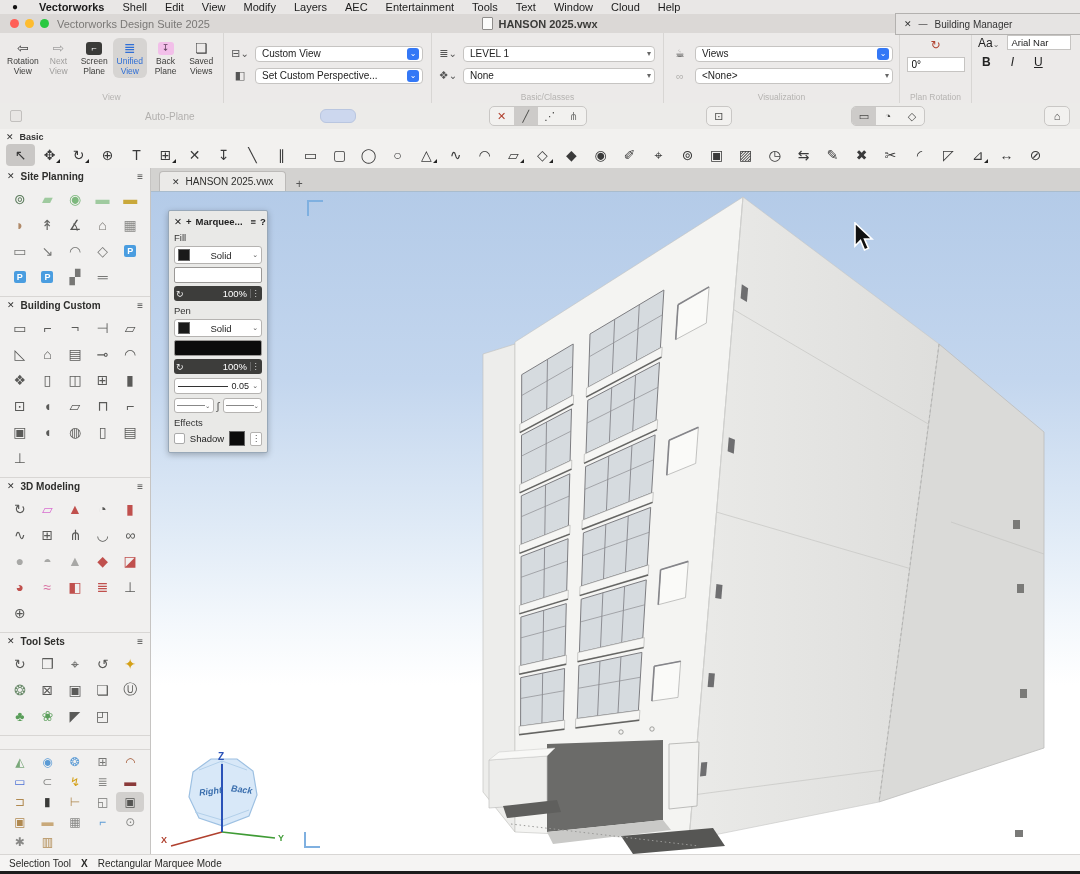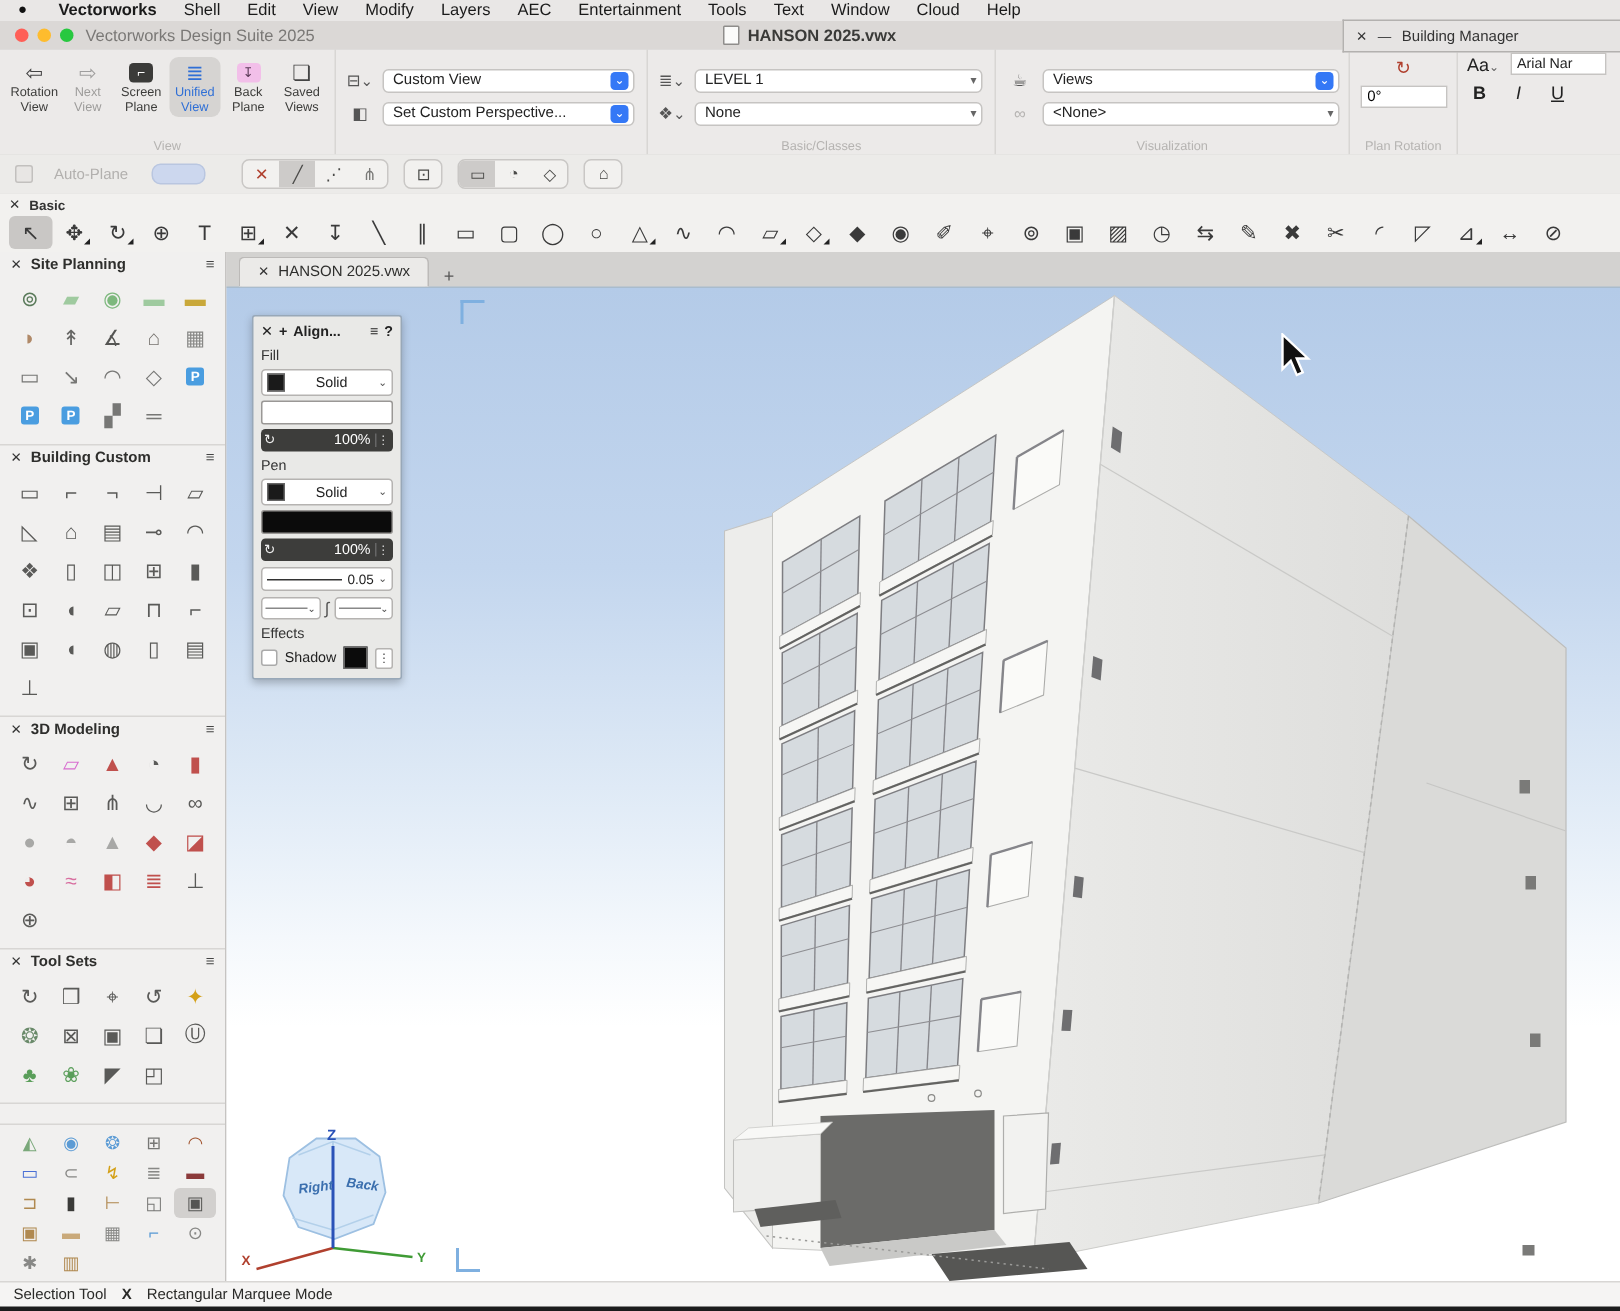--- a/index.html
+++ b/index.html
@@ -41,21 +41,21 @@
   .dd .val{flex:1;overflow:hidden;text-overflow:ellipsis;}
   .dd .blue{width:12px;height:12px;border-radius:3px;background:#3478f6;color:#fff;font-size:8px;line-height:12px;text-align:center;flex:none;}
   .dd .gray{color:#666;font-size:8px;flex:none;padding-left:3px;}
   .rot-field{width:58px;height:15px;background:#fff;border:1px solid #c6c4c2;font-size:10px;padding:1px 4px;box-sizing:border-box;}
   .txt-ctrl{display:flex;flex-direction:column;gap:5px;padding-top:2px;}
   .txt-row{display:flex;align-items:center;gap:8px;font-size:12px;color:#222;}
   .font-box{width:64px;height:15px;background:#fff;border:1px solid #c6c4c2;font-size:9.5px;padding:1px 3px;overflow:hidden;white-space:nowrap;box-sizing:border-box;}
   .b{font-weight:bold}.i{font-style:italic}.u{text-decoration:underline}
   
   .modebar{position:absolute;top:103px;left:0;right:0;height:26px;background:#ecebe9;border-bottom:1px solid #d6d4d2;
-           display:flex;align-items:center;gap:10px;padding:0 10px;}
+           display:flex;align-items:center;gap:10px;padding:0 10px;justify-content:space-between;}
   .ap-check{width:10px;height:10px;border:1px solid #c2c0be;background:#e8e6e4;border-radius:2px;}
   .ap-label{font-size:10px;color:#b2b0ae;margin-left:4px;}
   .pill{width:34px;height:12px;border-radius:6px;background:#ccd7ee;border:1px solid #b9c6e0;margin-left:6px;}
   .seg{display:flex;border:1px solid #c9c7c5;border-radius:5px;background:#f2f1ef;overflow:hidden;}
   .seg .ticon{width:24px;height:18px;display:flex;align-items:center;justify-content:center;font-size:11px;color:#4a4a48;}
   .seg .ticon.sel{background:#cdcbc9;}
   
   .basicbar{position:absolute;top:129px;left:0;right:0;height:39px;background:#f2f1ef;border-bottom:1px solid #cfcdcb;}
   .basic-head{display:flex;align-items:center;gap:6px;height:13px;padding:1px 6px 0 6px;font-size:9px;font-weight:bold;color:#333;}
   .basic-row{display:flex;align-items:center;height:24px;padding:0 6px;gap:0;}
@@ -653,21 +653,21 @@
           <rect x="864" y="638" width="8" height="7" fill="#7a7a78"></rect>
         </svg>
 
         <div class="corner tl" style="left:156px;top:8px"></div>
         <div class="corner bl" style="left:153px;bottom:10px"></div>
 
         <div class="attr">
           <div class="attr-head">
             <span>✕</span>
             <span>+</span>
-            <span>Align...</span>
+            <span>Marquee...</span>
             <span class="sp"></span>
             <span>≡</span>
             <span>?</span>
           </div>
           <div class="attr-sec">Fill</div>
           <div class="a-dd">
             <span class="sw"></span>
             <span class="v">Solid</span>
             <span class="c">⌄</span>
           </div>

